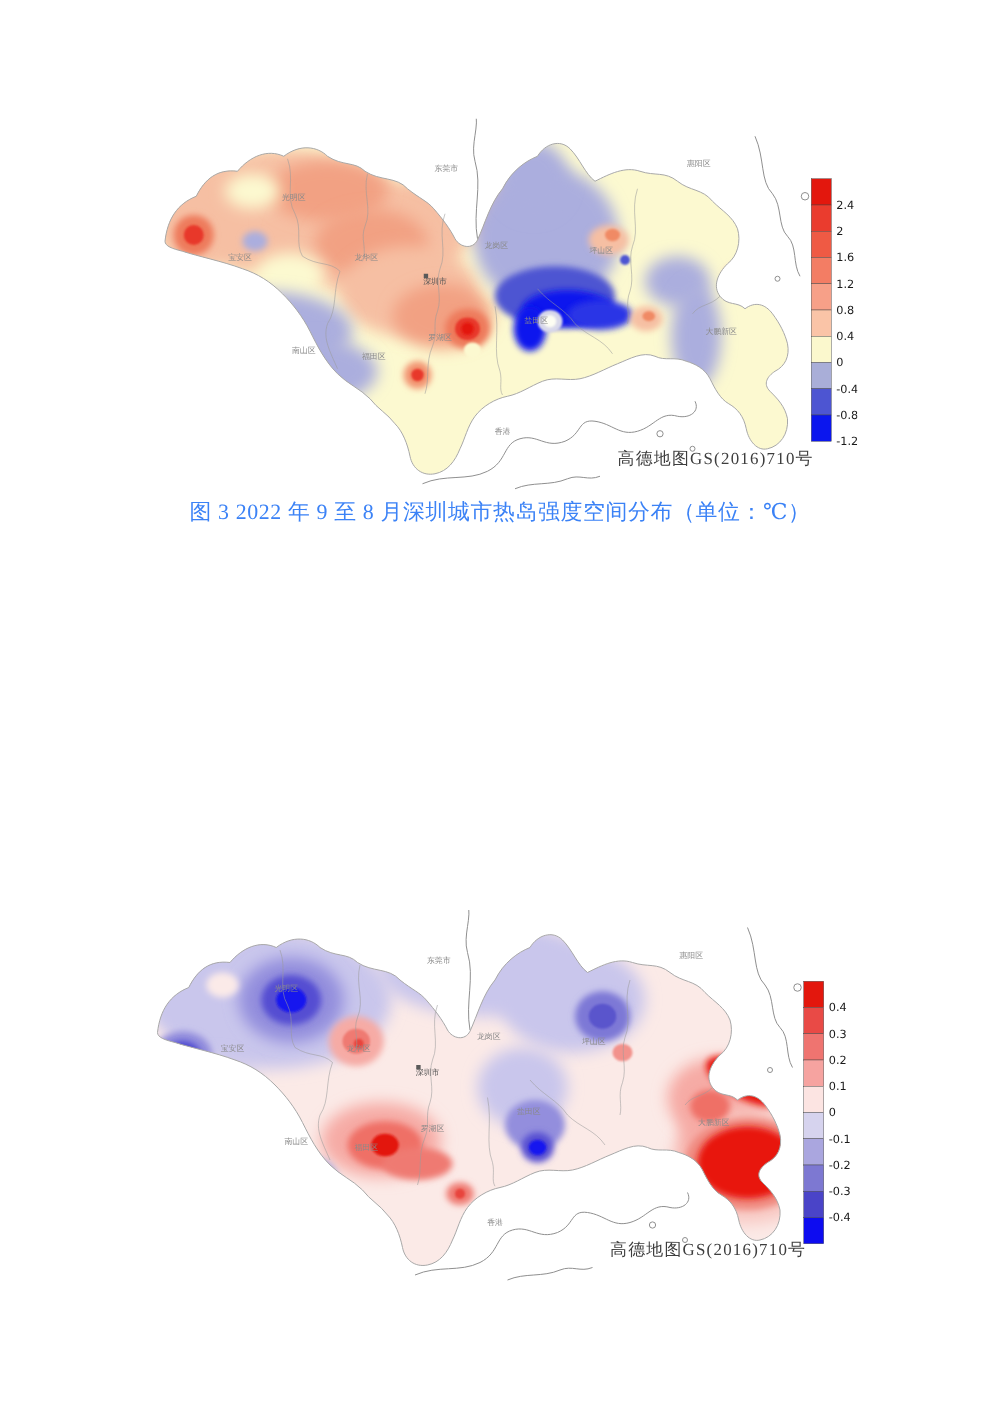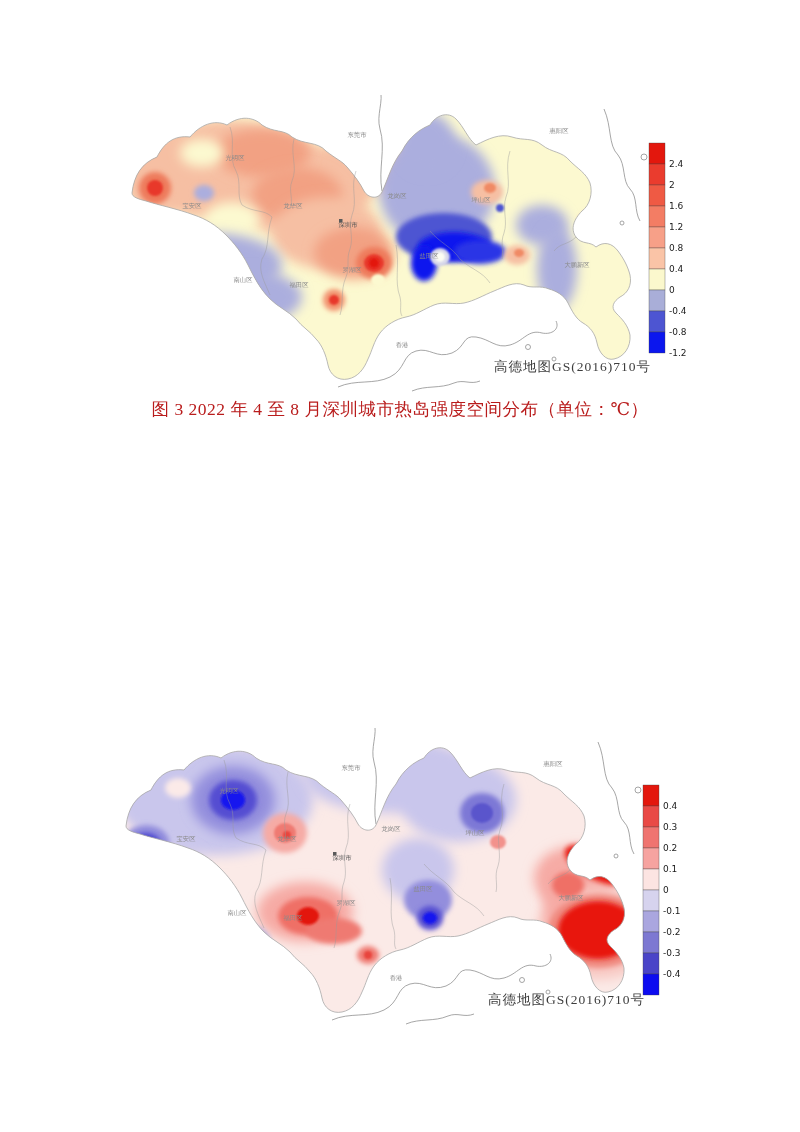--- a/index.html
+++ b/index.html
@@ -3,21 +3,21 @@
 <meta charset="utf-8">
 <style>
   html,body{margin:0;padding:0;background:#ffffff;}
   .page{
     position:relative;
     width:800px;height:1132px;
     margin:0 auto;
     background:#ffffff;
     overflow:hidden;
     font-family:"Liberation Serif","DejaVu Serif",serif;
-    color:#b91c1c;
+    color:#3b82f6;
   }
   figure.map-fig{margin:0;padding:0;position:absolute;left:0;}
   #fig-top{top:95px;left:112px;}
   #fig-bottom{top:728px;left:106px;}
   figure.map-fig svg{display:block;}
 
   .caption{
     position:absolute;top:396px;left:0;width:800px;
     text-align:center;margin:0;
     font-size:17.5px;line-height:26px;letter-spacing:.5px;
@@ -175,21 +175,21 @@
           <text x="557" y="177" class="llabel">0.4</text>
           <text x="557" y="198" class="llabel">0</text>
           <text x="557" y="219" class="llabel">-0.4</text>
           <text x="557" y="240" class="llabel">-0.8</text>
           <text x="557" y="261" class="llabel">-1.2</text>
         </g>
       <text id="m1-wm" class="wm" x="382" y="276">高德地图GS(2016)710号</text>
     </svg>
   </figure>
 
-  <p class="caption">图 3  2022 年 4 至 8 月深圳城市热岛强度空间分布（单位：℃）</p>
+  <p class="caption">图 3  2022 年 9 至 8 月深圳城市热岛强度空间分布（单位：℃）</p>
 
 
   <figure class="map-fig" id="fig-bottom">
     <svg width="574" height="300" viewBox="0 0 574 300">
       <defs>
         <filter id="m2-soft" x="-80%" y="-80%" width="260%" height="260%">
             <feGaussianBlur stdDeviation="6"></feGaussianBlur>
           </filter>
         <filter id="m2-mid" x="-80%" y="-80%" width="260%" height="260%">
             <feGaussianBlur stdDeviation="2.5"></feGaussianBlur>

